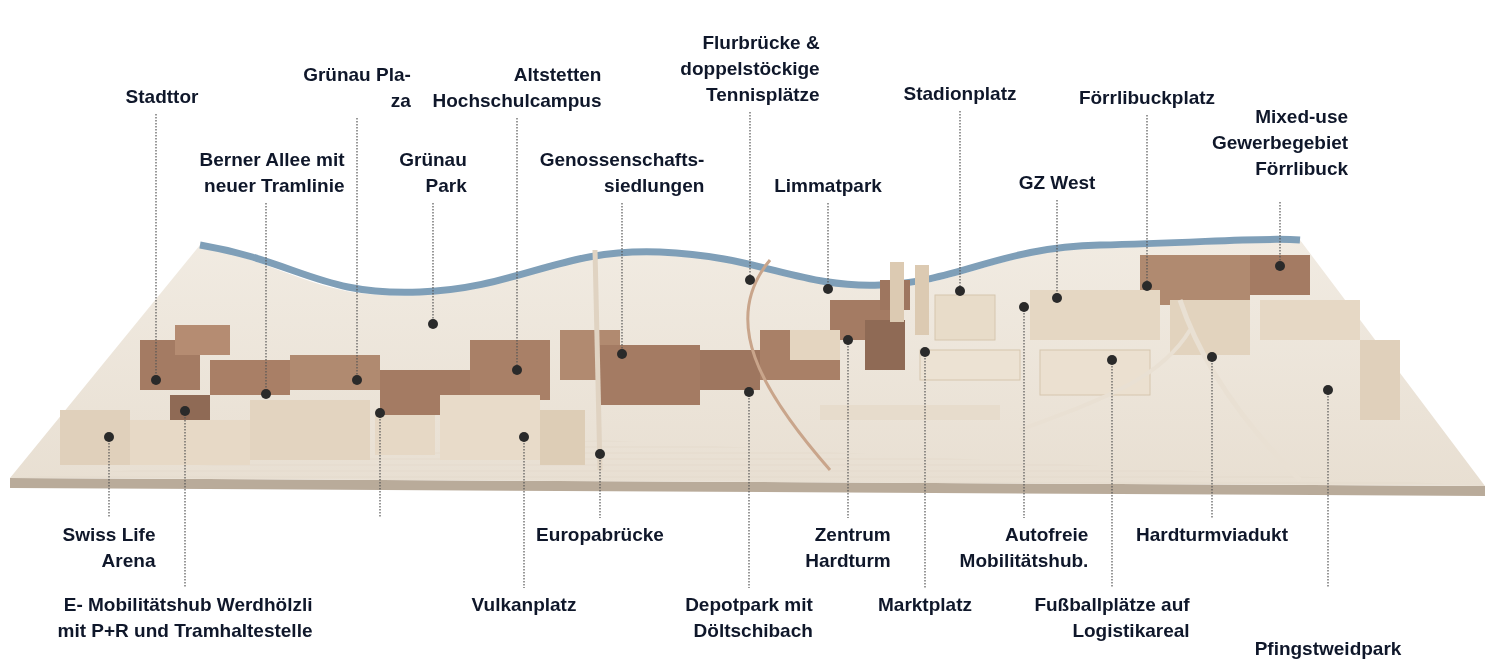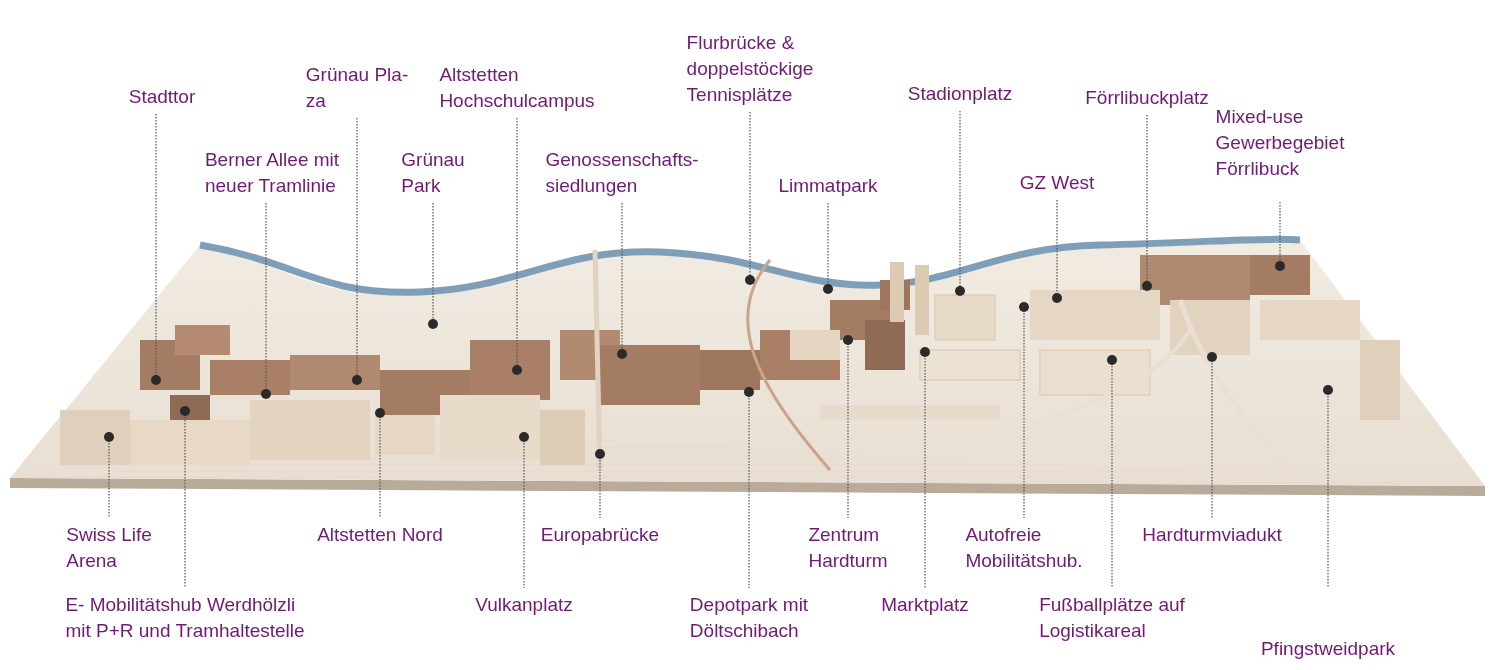--- a/index.html
+++ b/index.html
@@ -1,21 +1,21 @@
 <!DOCTYPE html>
 <html><head>
 <meta charset="utf-8">
 <style>
   html, body { margin: 0; padding: 0; background: #ffffff; }
   body { width: 1500px; height: 670px; position: relative; overflow: hidden;
          font-family: "Liberation Sans", sans-serif; color: #555555; }
   #stage { position: absolute; left: 0; top: 0; width: 1500px; height: 670px; }
   #model-svg { position: absolute; left: 0; top: 0; }
-  .label { position: absolute; font-size: 19px; line-height: 26px; text-align: left;
-           white-space: nowrap; transform: translateX(-50%); color: #701a75; }
+  .label { position: absolute; font-size: 19px; line-height: 26px; text-align: right;
+           white-space: nowrap; transform: translateX(-50%); color: #0f172a; font-weight: bold; }
   .label span { display: block; }
 </style>
 </head>
 <body>
 
 <div id="stage">
   <svg id="model-svg" width="1500" height="670" viewBox="0 0 1500 670">
     <defs>
       <linearGradient id="boardGrad" x1="0" y1="0" x2="0" y2="1">
         <stop offset="0" stop-color="#f1ebe2"></stop>
@@ -179,21 +179,20 @@
       </div>
       <div class="label" style="left: 109px; top: 522px;">
         <span>Swiss Life</span>
         <span>Arena</span>
       </div>
       <div class="label" style="left: 185px; top: 592px;">
         <span>E- Mobilitätshub Werdhölzli</span>
         <span>mit P+R und Tramhaltestelle</span>
       </div>
       <div class="label" style="left: 380px; top: 522px;">
-        <span>Altstetten Nord</span>
       </div>
       <div class="label" style="left: 524px; top: 592px;">
         <span>Vulkanplatz</span>
       </div>
       <div class="label" style="left: 600px; top: 522px;">
         <span>Europabrücke</span>
       </div>
       <div class="label" style="left: 749px; top: 592px;">
         <span>Depotpark mit</span>
         <span>Döltschibach</span>

